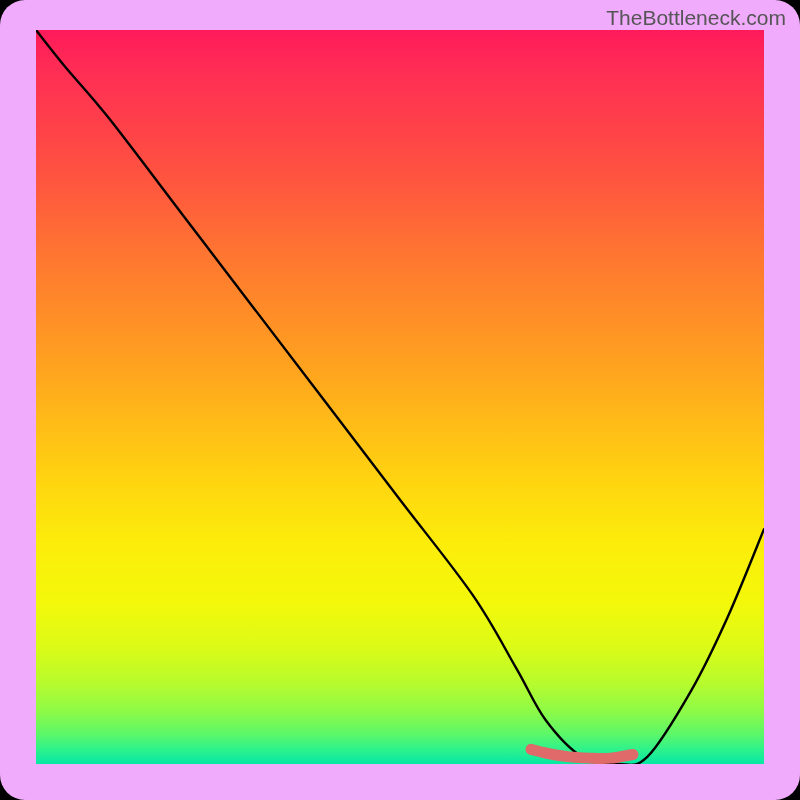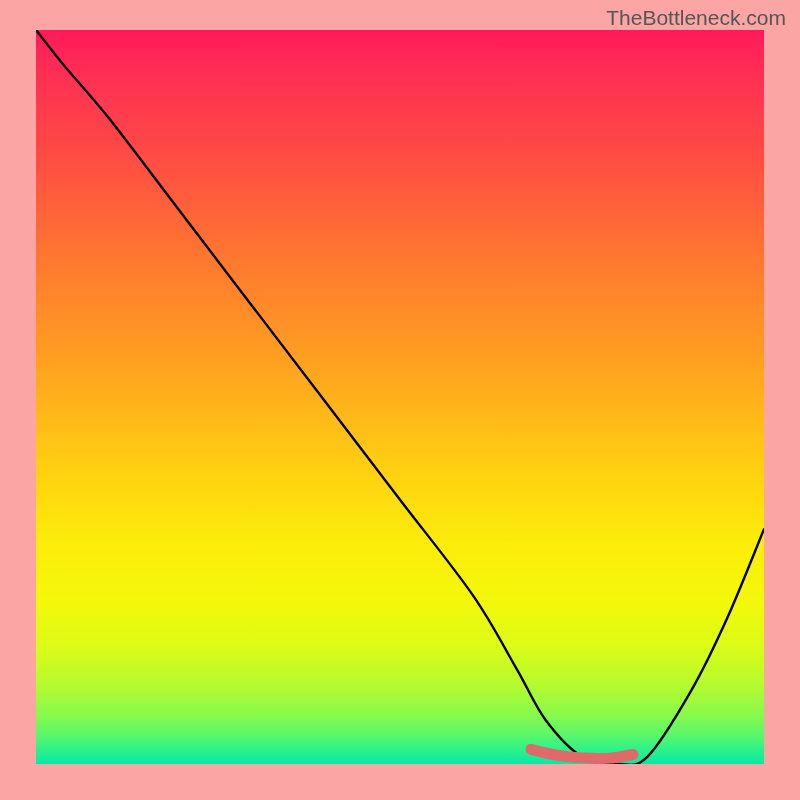--- a/index.html
+++ b/index.html
@@ -8,21 +8,22 @@
     background: #000;
     width: 800px;
     height: 800px;
     overflow: hidden;
     font-family: Arial, sans-serif;
   }
   .container {
     position: relative;
     width: 800px;
     height: 800px;
-    background: #fca5a5;
+    background: #f0abfc;
+    border-radius: 25px;
   }
   .watermark {
     position: absolute;
     top: 6px;
     right: 14px;
     color: #555;
     font-size: 21px;
     font-weight: 500;
     z-index: 10;
   }

